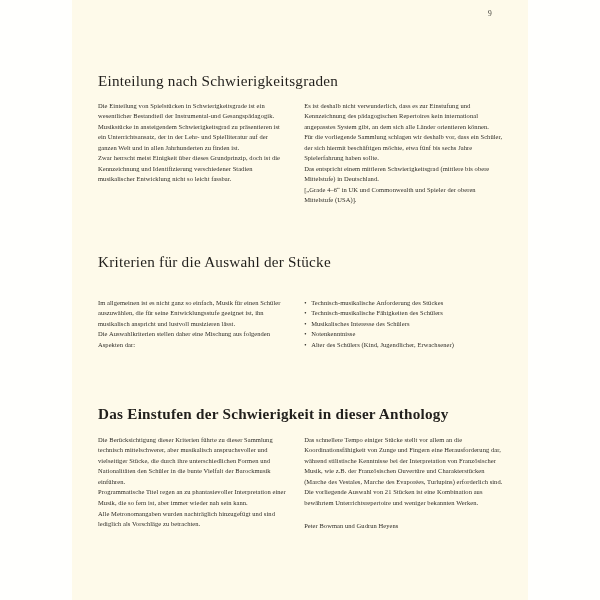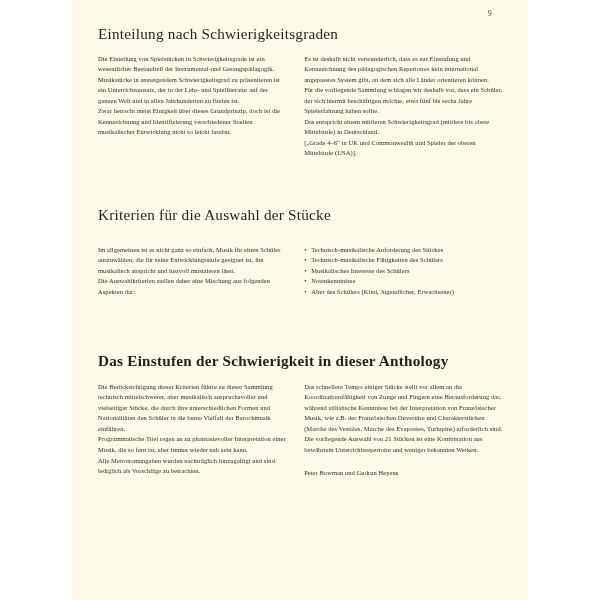--- a/index.html
+++ b/index.html
@@ -92,23 +92,23 @@
     top: 0;
     font-size: 6.5px;
   }
   .signature {
     font-size: 6.5px;
     line-height: 1.62;
     color: #2e2c27;
     margin-top: 12px;
     letter-spacing: 0.06px;
   }
-  #sec-1 { margin-bottom: 48px; }
+  #sec-1 { margin-bottom: 48px; margin-top: 47px; }
   #sec-2 { margin-bottom: 56px; }
-  #sec-2 h2.section-title { margin-bottom: 21px; }
+  #sec-2 h2.section-title { margin-bottom: 27px; }
   #sec-3 h2.section-title { margin-bottom: 12px; font-weight: bold; }
 </style>
 </head>
 <body>
 
 <div id="page">
   <div id="page-inner">
 
     <div class="folio">9</div>
 

